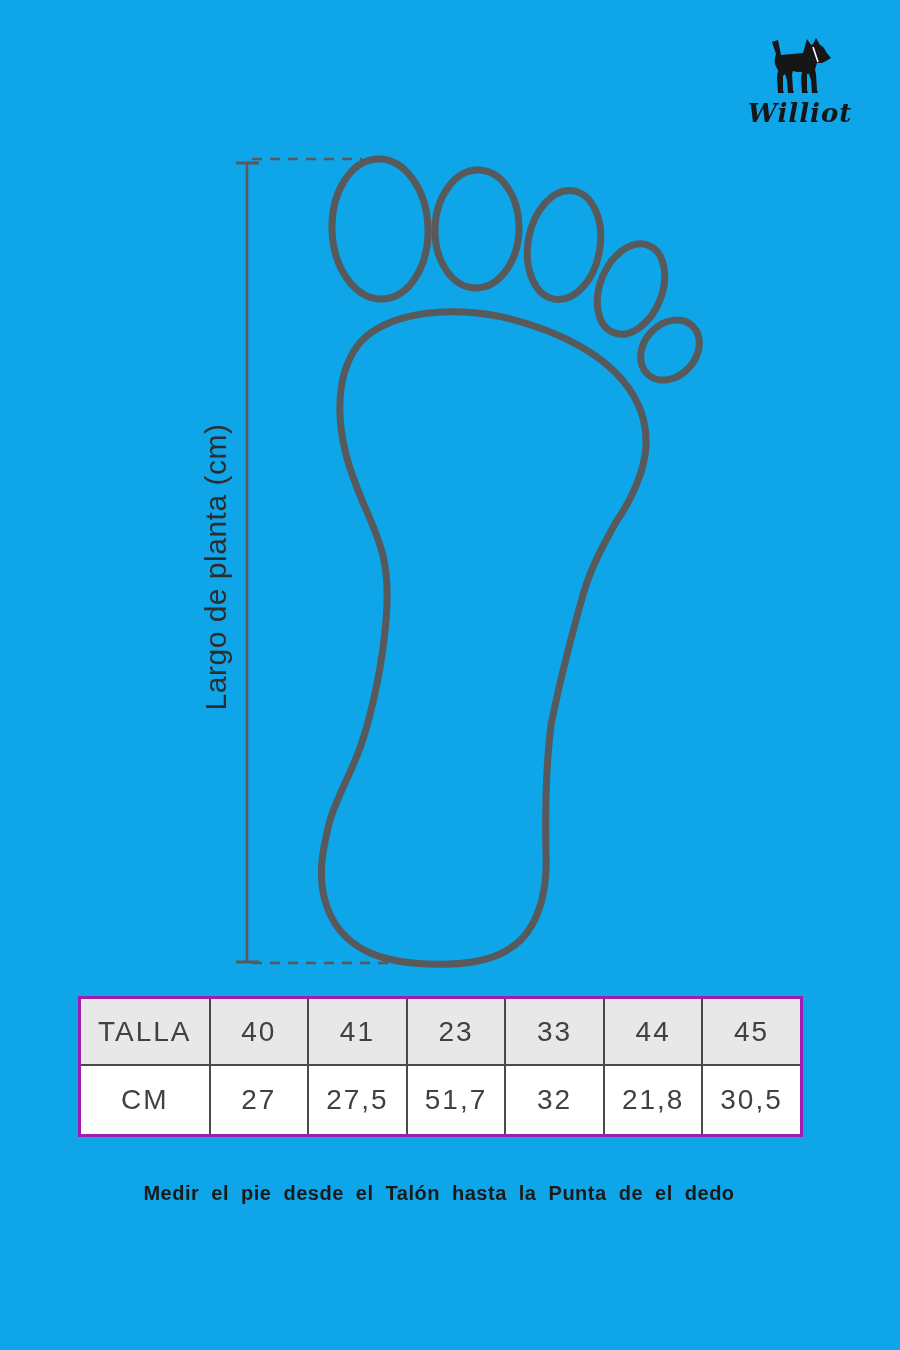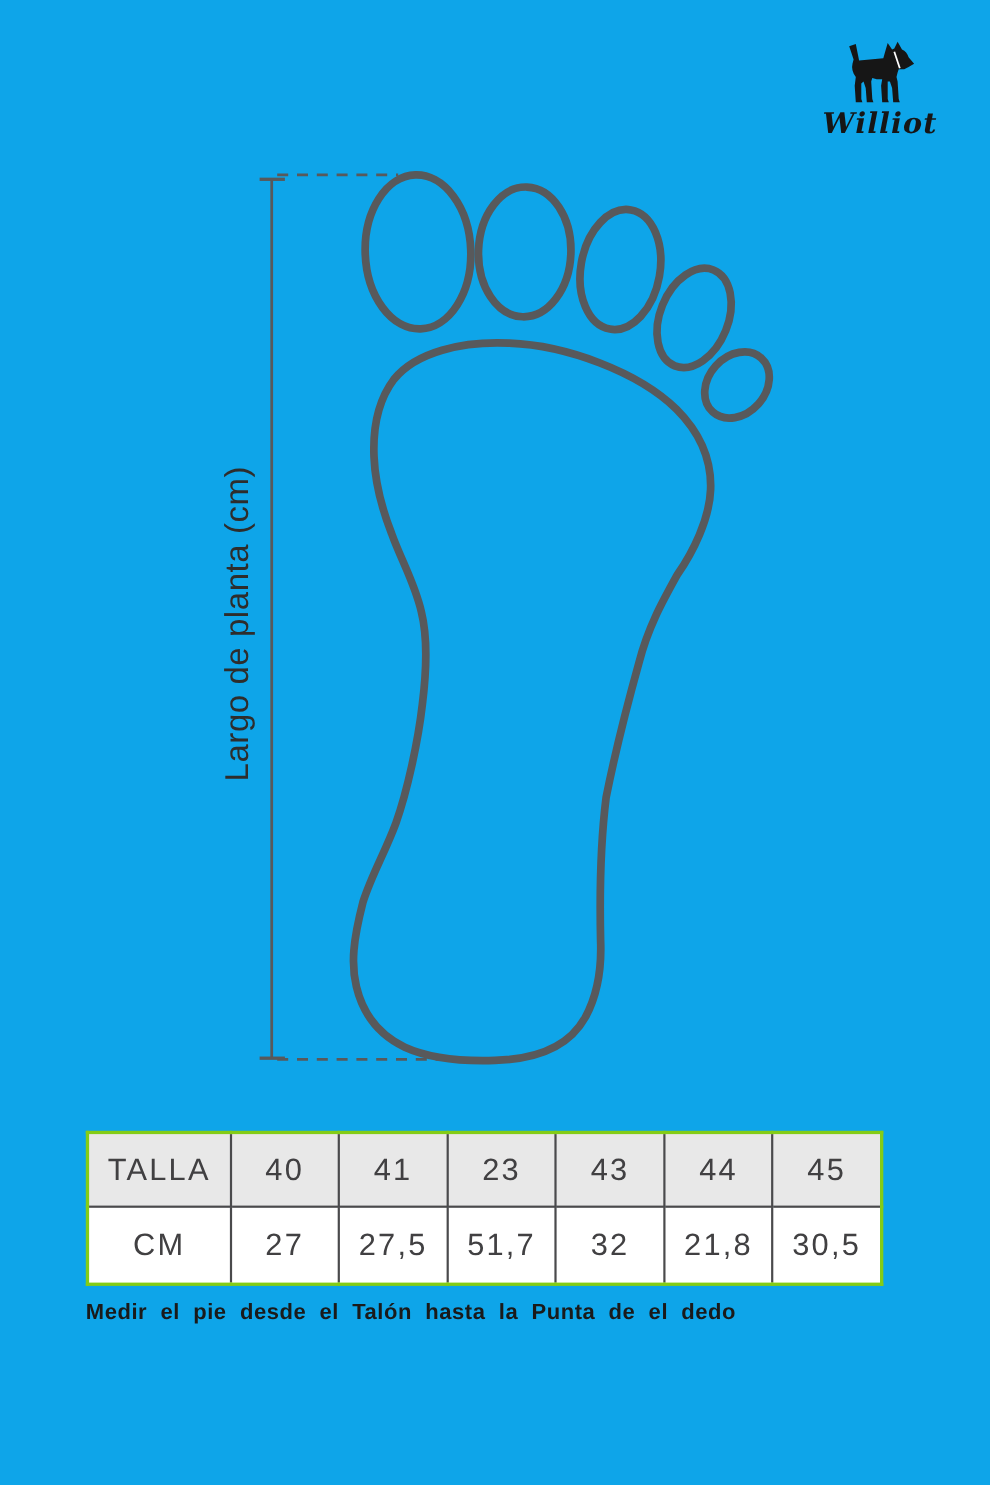--- a/index.html
+++ b/index.html
@@ -54,25 +54,25 @@
     white-space: nowrap;
     font-size: 30px;
     letter-spacing: 0.5px;
     color: #2e2d2c;
   }
 
   
   .size-table {
     position: absolute;
     left: 78px;
-    top: 1028px;
+    top: 996px;
     width: 722px;
     border-collapse: collapse;
     table-layout: fixed;
-    border: 3px solid #84cc16;
+    border: 3px solid #a21caf;
   }
   .size-table td, .size-table th {
     border: 2px solid #4a4a4c;
     text-align: center;
     vertical-align: middle;
     font-size: 28px;
     font-weight: 400;
     letter-spacing: 2px;
     color: #414042;
     padding: 0;
@@ -85,21 +85,21 @@
     background: #ffffff;
     height: 68px;
   }
 
   
   .caption {
     position: absolute;
     left: 78px;
     top: 1182px;
     width: 722px;
-    text-align: left;
+    text-align: center;
     font-size: 20px;
     font-weight: 700;
     letter-spacing: 0.5px;
     word-spacing: 6px;
     color: #1a1a1a;
   }
 </style>
 </head>
 <body>
 
@@ -176,21 +176,21 @@
       <col style="width:98.6px">
         <col style="width:98.6px">
         <col style="width:98.6px">
     </colgroup>
     <tbody>
       <tr class="header-row">
         <td>TALLA</td>
         <td>40</td>
         <td>41</td>
         <td>23</td>
-        <td>43</td>
+        <td>33</td>
         <td>44</td>
         <td>45</td>
       </tr>
       <tr class="cm-row">
         <td>CM</td>
         <td>27</td>
         <td>27,5</td>
         <td>51,7</td>
         <td>32</td>
         <td>21,8</td>

